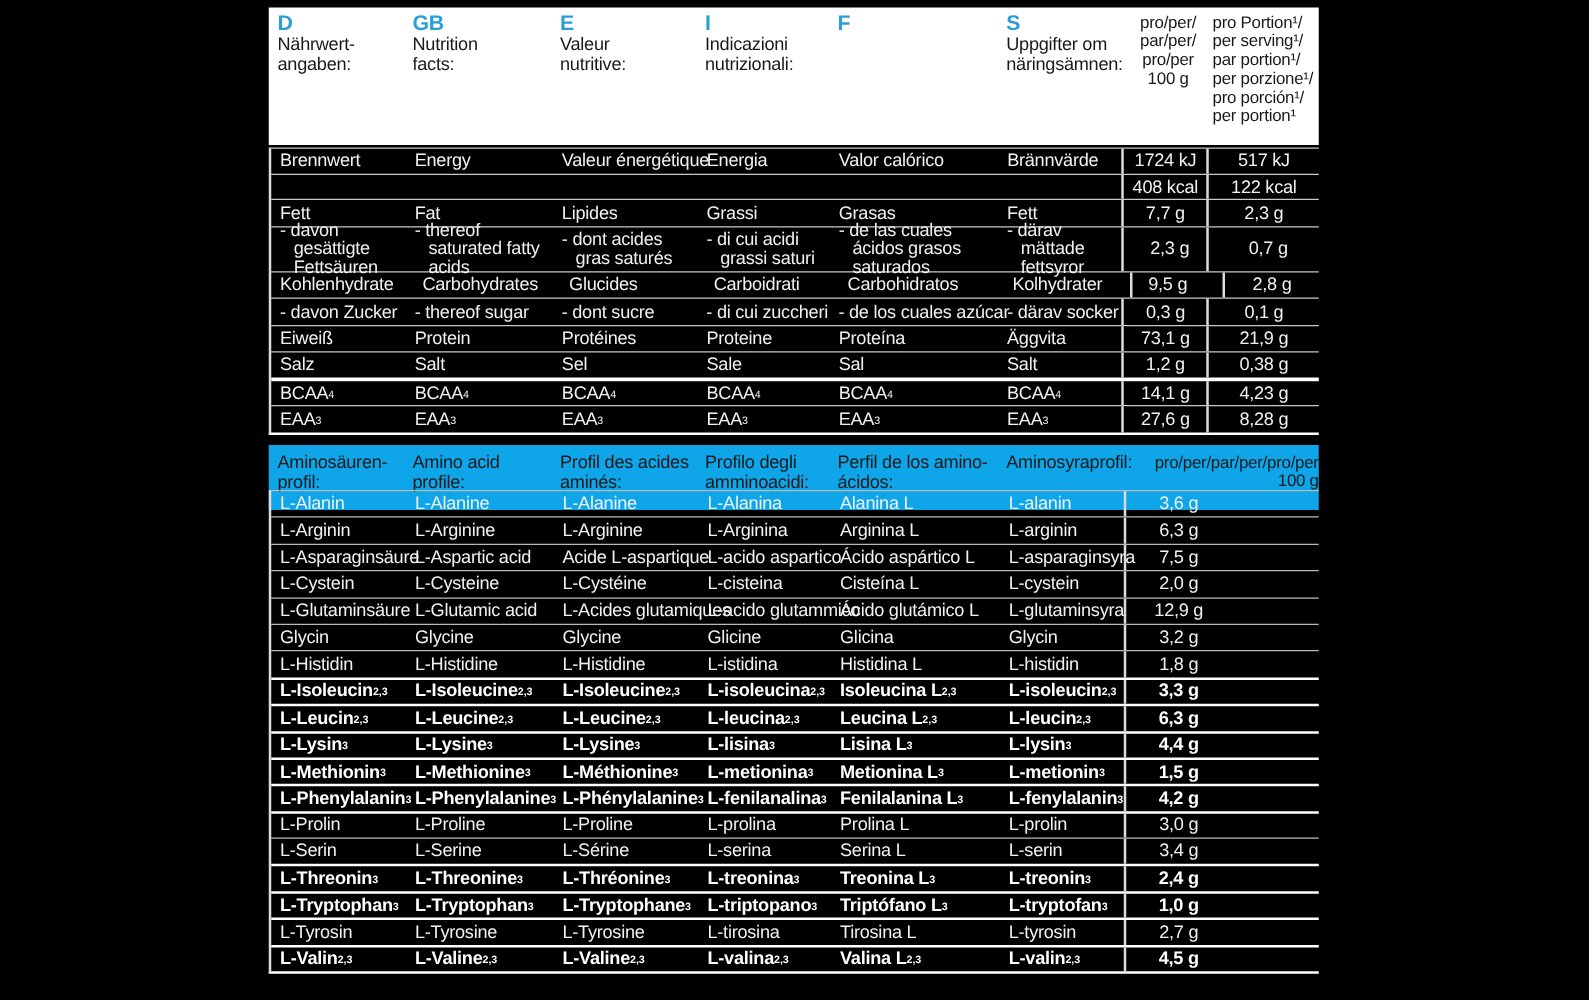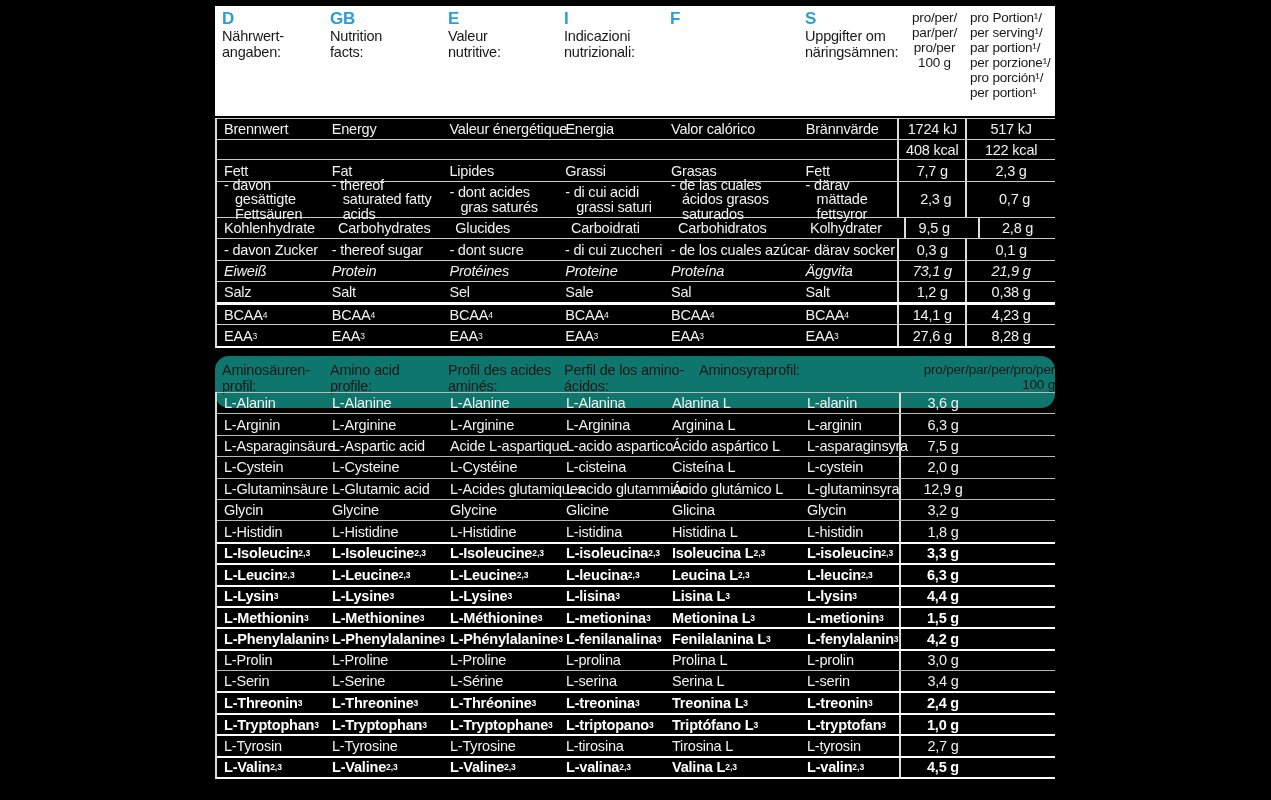--- a/index.html
+++ b/index.html
@@ -4,22 +4,22 @@
 <style>
   html,body{margin:0;padding:0;background:#000;}
   *{box-sizing:border-box;}
   .stage{position:relative;width:1271px;height:800px;background:#000;overflow:hidden;
          font-family:"Liberation Sans",sans-serif;letter-spacing:-0.2px;}
   .sheet{position:absolute;left:215px;top:0;width:840px;height:800px;}
 
   
   .main-header{position:absolute;top:6px;left:0;width:840px;height:110px;background:#fff;
                display:flex;color:#191919;}
-  .amino-header{position:absolute;top:356px;left:0;width:840px;height:52px;background:#0f766e;
-                display:flex;color:#191919;border-radius:14px;}
+  .amino-header{position:absolute;top:356px;left:0;width:840px;height:52px;background:#0ea5e9;
+                display:flex;color:#191919;}
   .hcol{padding:4px 0 0 7px;}
   .hcode{font-weight:bold;font-size:17px;line-height:18px;}
   .htitle{font-size:14.5px;line-height:16px;white-space:pre-line;}
   .hval{font-size:13.5px;line-height:15px;white-space:pre-line;padding-top:4px;}
   .ah-title{font-size:14.5px;line-height:16px;white-space:pre-line;padding:6px 0 0 7px;}
   .ah-val{font-size:13.5px;line-height:15px;white-space:pre-line;text-align:right;
           padding-top:6px;flex:1;}
 
   
   .c0{width:108px;} .c1{width:118px;} .c2{width:116px;} .c3{width:106px;}
@@ -147,21 +147,21 @@
         <div class="trow" style="height: 22px;">
           <div class="cell c0">- davon Zucker</div>
           <div class="cell c1">- thereof sugar</div>
           <div class="cell c2">- dont sucre</div>
           <div class="cell c3">- di cui zuccheri</div>
           <div class="cell c4">- de los cuales azúcar</div>
           <div class="cell c5">- därav socker</div>
           <div class="cell vcell v1">0,3 g</div>
           <div class="cell vcell v2">0,1 g</div>
         </div>
-        <div class="trow" style="height: 21px; font-style: italic;">
+        <div class="trow" style="height: 21px;">
           <div class="cell c0">Eiweiß</div>
           <div class="cell c1">Protein</div>
           <div class="cell c2">Protéines</div>
           <div class="cell c3">Proteine</div>
           <div class="cell c4">Proteína</div>
           <div class="cell c5">Äggvita</div>
           <div class="cell vcell v1">73,1 g</div>
           <div class="cell vcell v2">21,9 g</div>
         </div>
         <div class="trow" style="height: 21px;">
@@ -196,20 +196,22 @@
         </div>
       </div>
 
     <div class="amino-header">
       <div class="ah-title c0">Aminosäuren-
 profil:</div>
       <div class="ah-title c1">Amino acid
 profile:</div>
       <div class="ah-title c2">Profil des acides
 aminés:</div>
+      <div class="ah-title c3">Profilo degli
+amminoacidi:</div>
       <div class="ah-title c4">Perfil de los amino-
 ácidos:</div>
       <div class="ah-title c5">Aminosyraprofil:</div>
       <div class="ah-val">pro/per/par/per/pro/per
 100 g</div>
     </div>
 
     <div id="amino-rows">
         <div class="arow">
           <div class="cell c0">L-Alanin</div>

